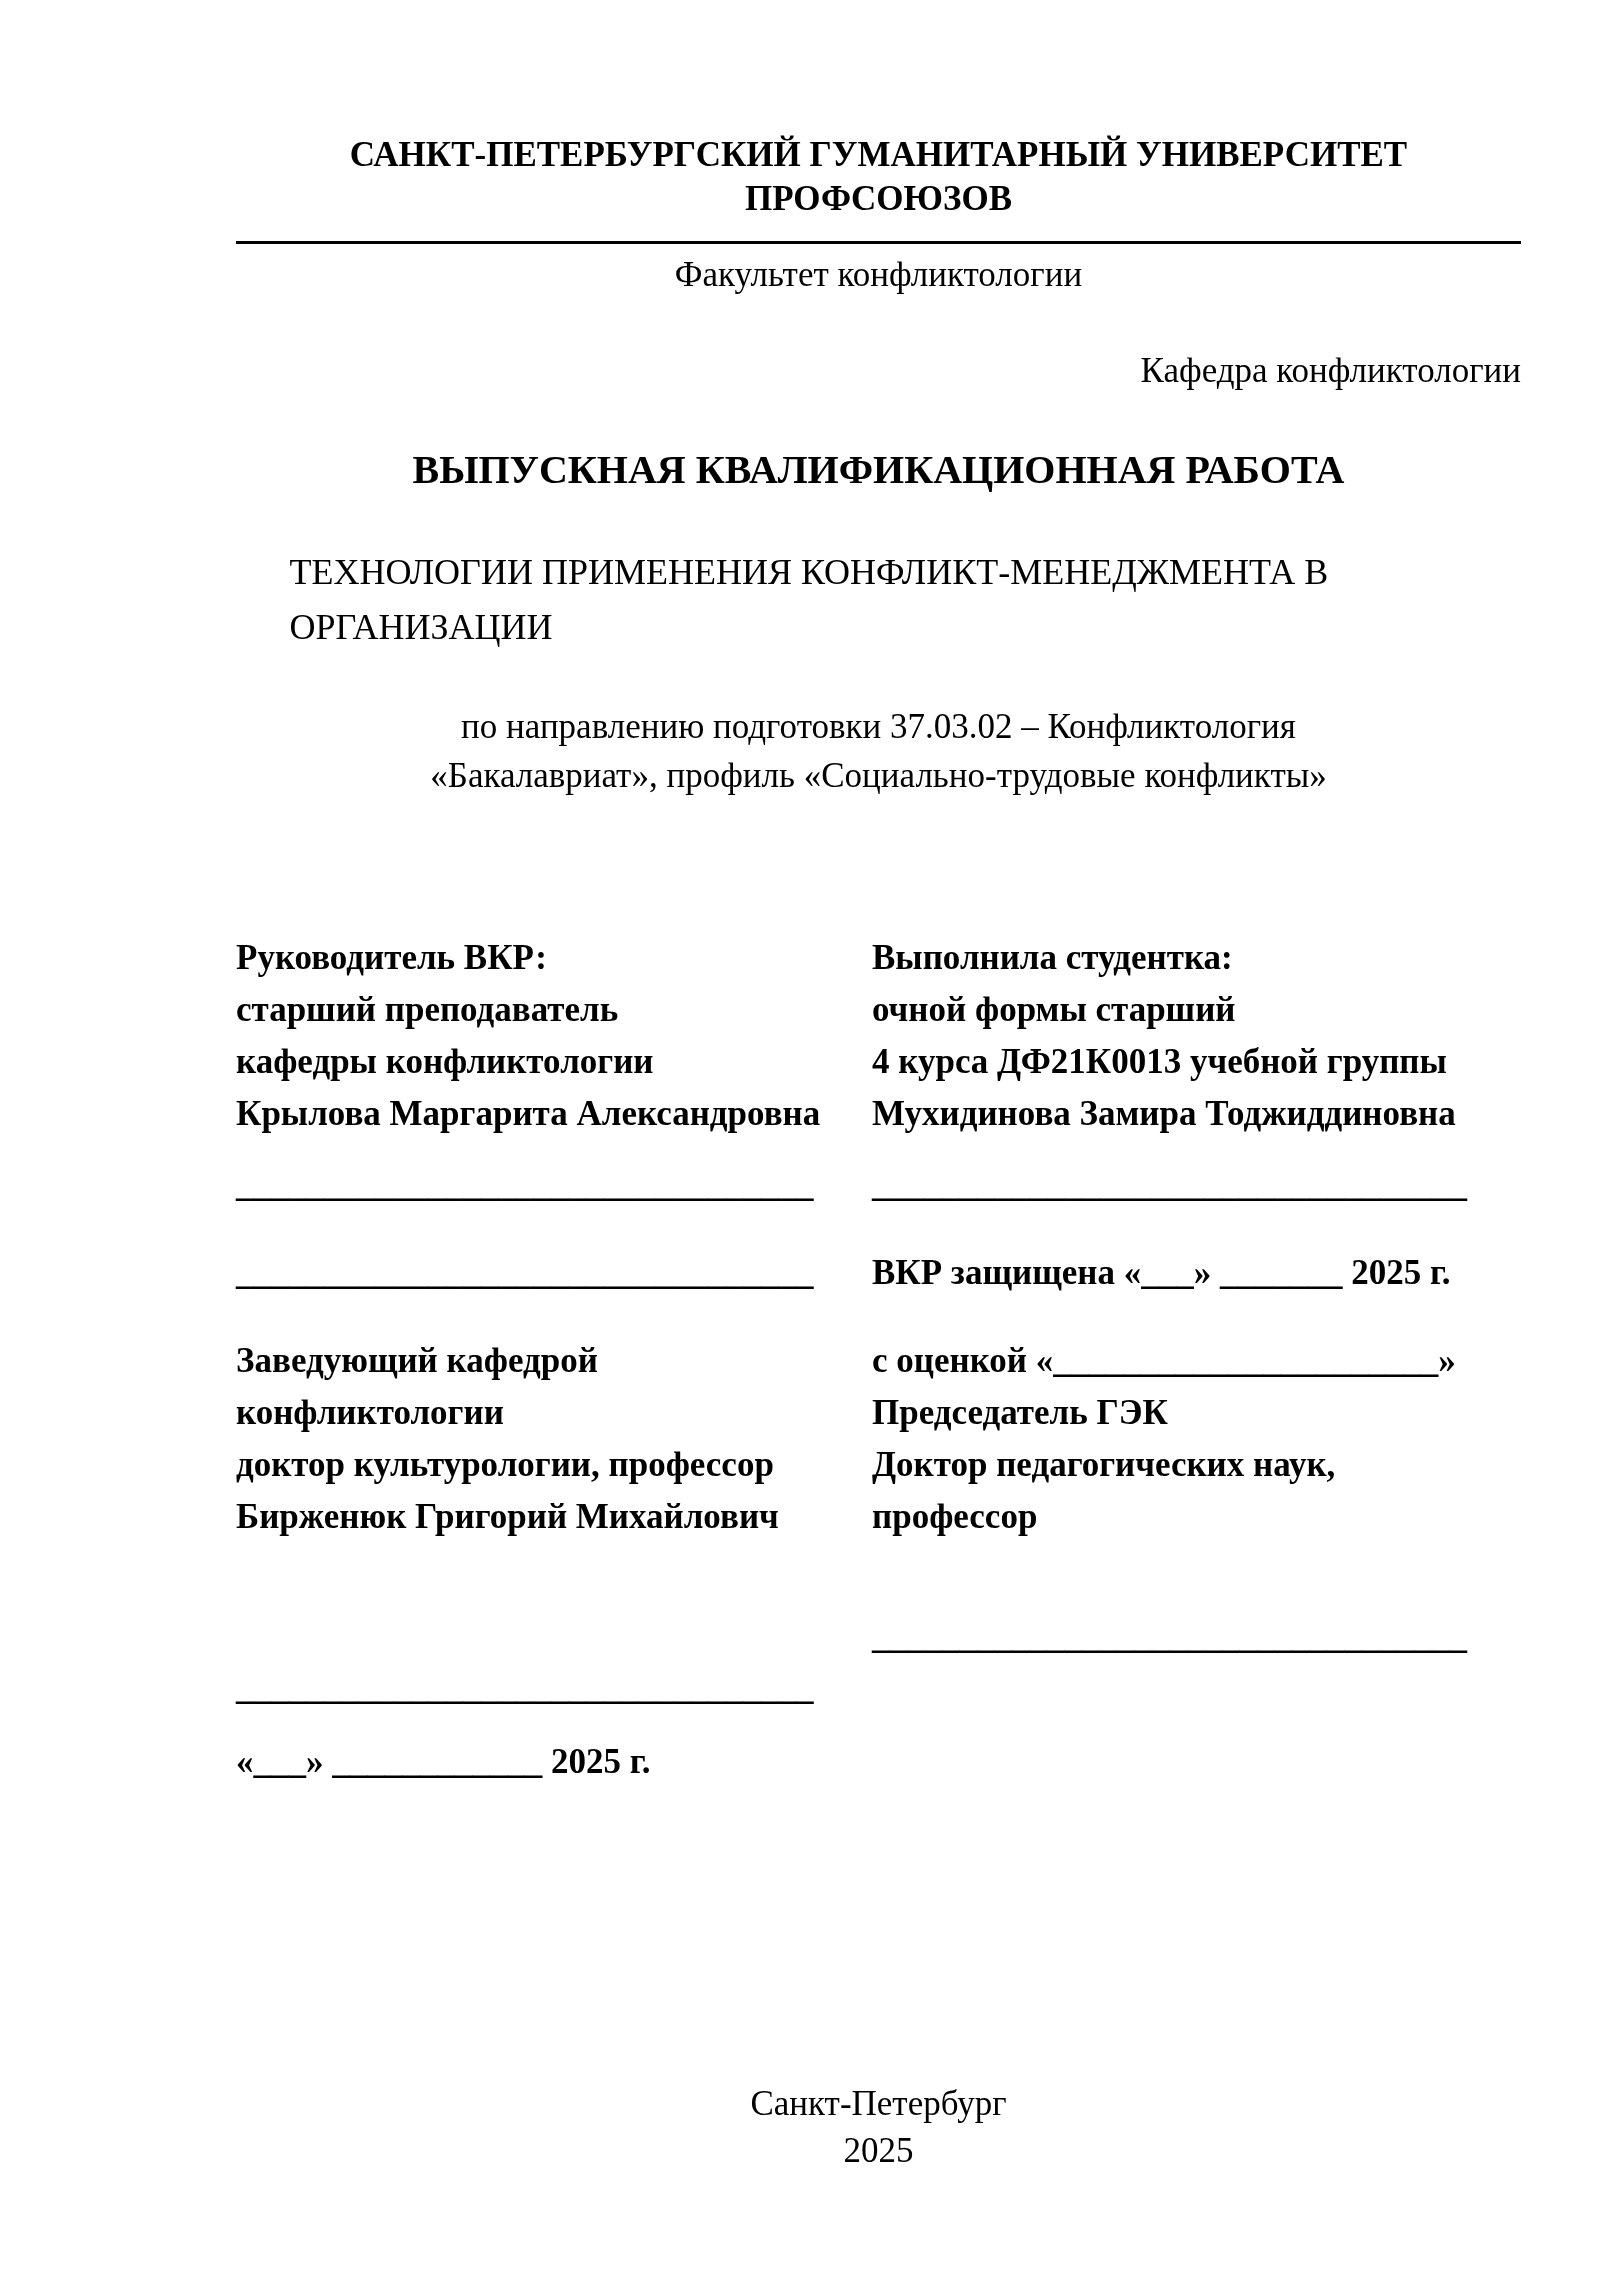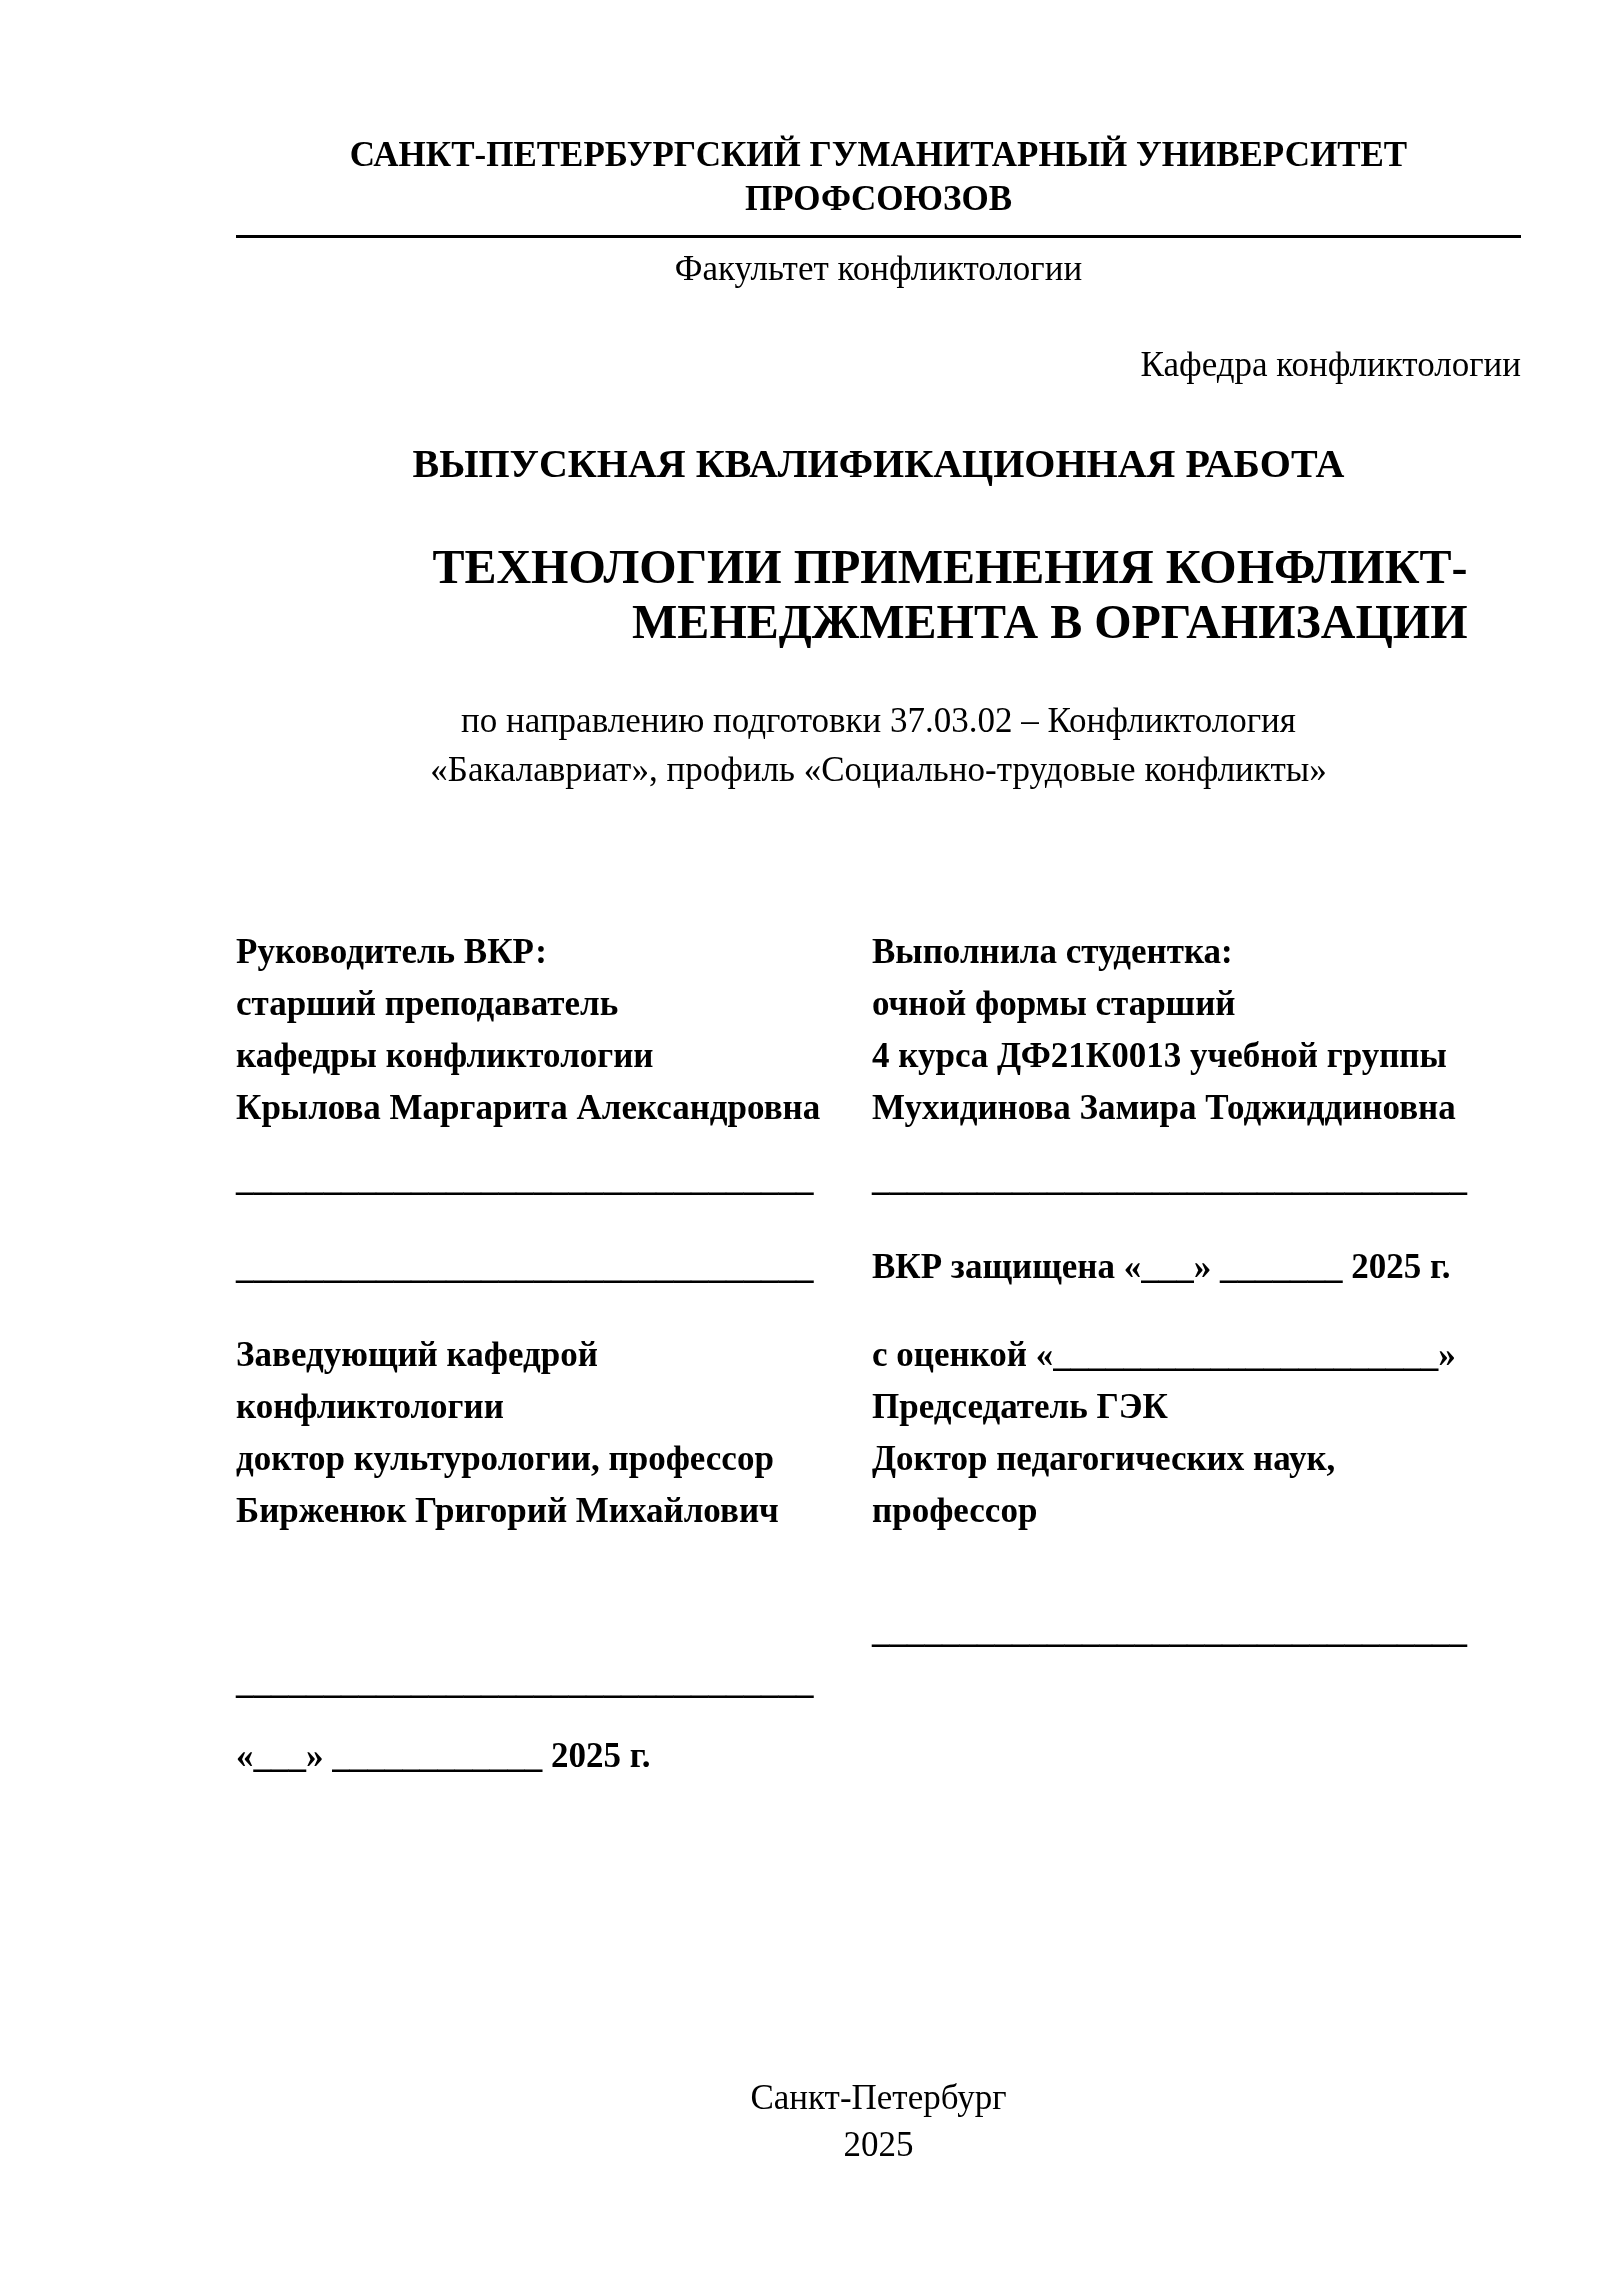--- a/index.html
+++ b/index.html
@@ -18,43 +18,43 @@
     box-sizing: border-box;
     padding: 133px 102px 0 236px;
     overflow: hidden;
   }
   .university-header {
     font-weight: bold;
     text-align: center;
     font-size: 35px;
     line-height: 44px;
     border-bottom: 3.1px solid #000000;
-    padding-bottom: 14px;
+    padding-bottom: 20px;
   }
   .faculty {
     text-align: center;
     line-height: 52px;
     margin-top: 4.7px;
   }
   .department {
     text-align: right;
     line-height: 52px;
     margin-top: 44px;
   }
   .work-type {
     font-weight: bold;
     text-align: center;
     font-size: 40px;
     line-height: 52px;
     margin-top: 47px;
   }
   .thesis-title {
-    font-weight: bold;
-    text-align: right;
-    font-size: 48px;
+    font-weight: normal;
+    text-align: left;
+    font-size: 36px;
     line-height: 55px;
     margin: 49px auto 0 auto;
     max-width: 1178px;
   }
   .direction {
     text-align: center;
     line-height: 49px;
     margin-top: 47px;
   }
   .profile {

